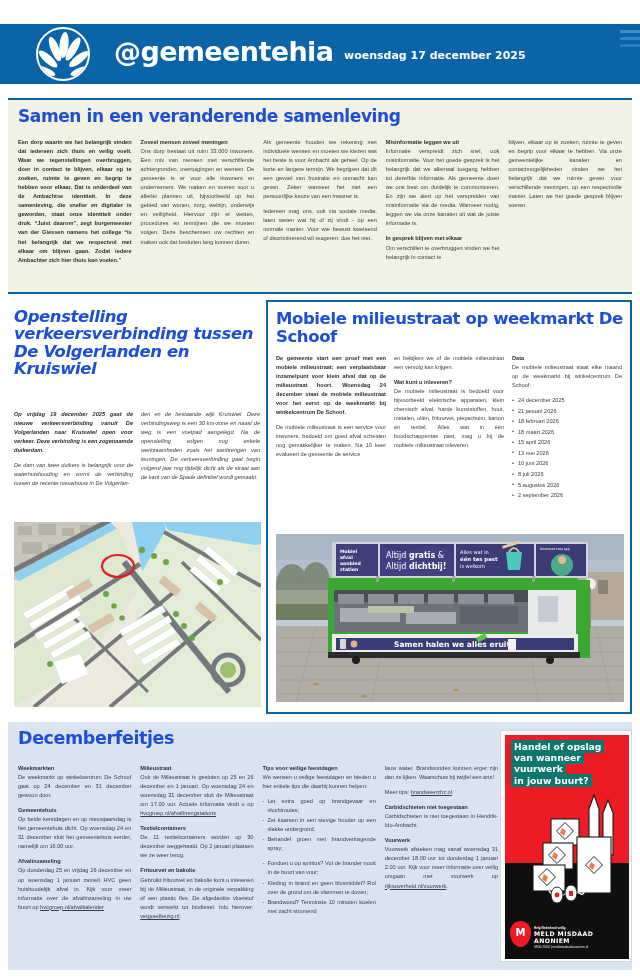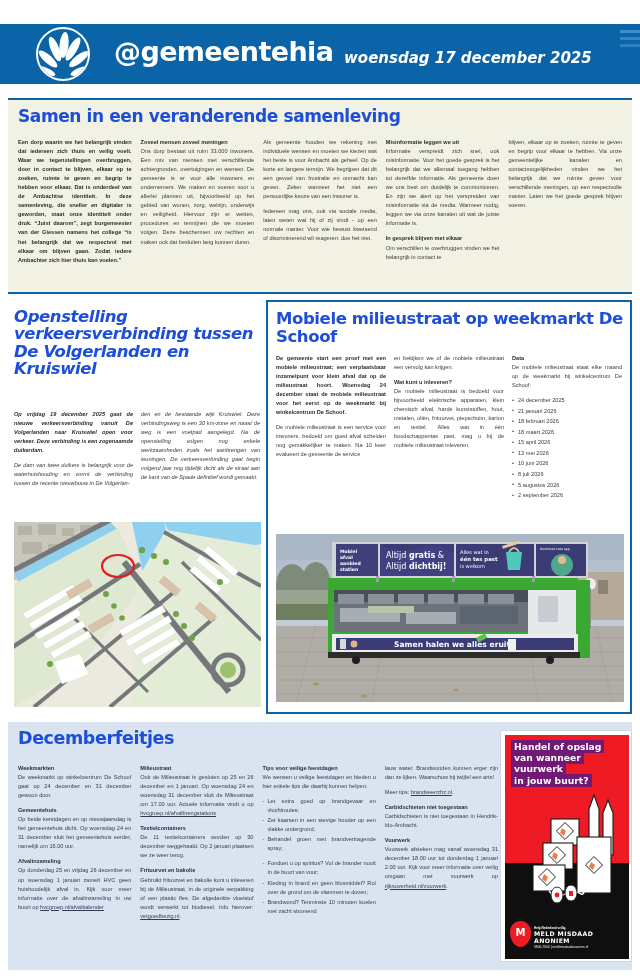--- a/index.html
+++ b/index.html
@@ -23,23 +23,22 @@
     overflow: hidden;
   }
   .logo-circle svg { position: absolute; left: -4px; top: 2px; }
   .brand {
     position: absolute; left: 88px; top: 12px;
     color: #ffffff; font-size: 27px; font-weight: 700; letter-spacing: -0.6px;
     font-family: "DejaVu Sans", sans-serif;
   }
   .masthead-date {
     position: absolute; left: 318px; top: 25px;
-    color: #ffffff; font-size: 15px; font-weight: 700;
+    color: #ffffff; font-size: 11px; font-weight: 700;
     font-family: "DejaVu Sans", sans-serif;
-    font-style: italic;
   }
   .menu-lines {
     position: absolute; right: 10px; top: 6px; width: 36px;
   }
   .menu-lines span { display:block; height:3px; background:#2d86c4; margin-bottom:4px; }
   .menu-lines span:nth-child(1){ background:#3a8fca; }
   .menu-lines span:nth-child(2){ background:#2f86c6; }
   .menu-lines span:nth-child(3){ background:#2b7fc0; }
 
   
@@ -114,21 +113,21 @@
     position:absolute; left:500px; top:730px; width:132px; height:232px;
     background:#ffffff; border:1px solid #cfd8e2; overflow:hidden;
   }
   .ad-inner { position:absolute; left:4px; top:4px; width:124px; height:224px; background:#ef1b24; overflow:hidden; }
   .ad-black-band { position:absolute; left:0; bottom:0; width:100%; height:96px; background:#0f0f0f; }
   .ad-head {
     position:absolute; left:6px; top:6px; width:112px;
     color:#ffffff; font-size:9.2px; font-weight:700; line-height:1.22;
     font-family:"DejaVu Sans", sans-serif;
   }
-  .ad-head span { background:#701a75; padding:1px 3px; display:inline; box-decoration-break:clone; -webkit-box-decoration-break:clone; }
+  .ad-head span { background:#0f766e; padding:1px 3px; display:inline; box-decoration-break:clone; -webkit-box-decoration-break:clone; }
   .ad-art { position:absolute; left:0; top:48px; width:124px; height:130px; }
   .ad-foot { position:absolute; left:5px; bottom:10px; width:114px; color:#fff; }
   .ad-foot-tag { font-size:3.1px; font-weight:700; color:#ffffff; margin-left:24px; }
   .ad-foot-main { font-size:6.2px; font-weight:700; letter-spacing:0.4px; margin-left:24px; font-family:"DejaVu Sans", sans-serif; }
   .ad-foot-sub { font-size:3.3px; margin-left:24px; margin-top:1px; color:#e8e8e8; }
   .ad-m {
     position:absolute; left:0; bottom:2px; width:21px; height:26px;
     background:#ef1b24; border-radius:50% 50% 50% 50% / 42% 42% 58% 58%;
     color:#fff; font-weight:700; font-size:10px; text-align:center; line-height:24px;
     font-family:"DejaVu Sans", sans-serif;

